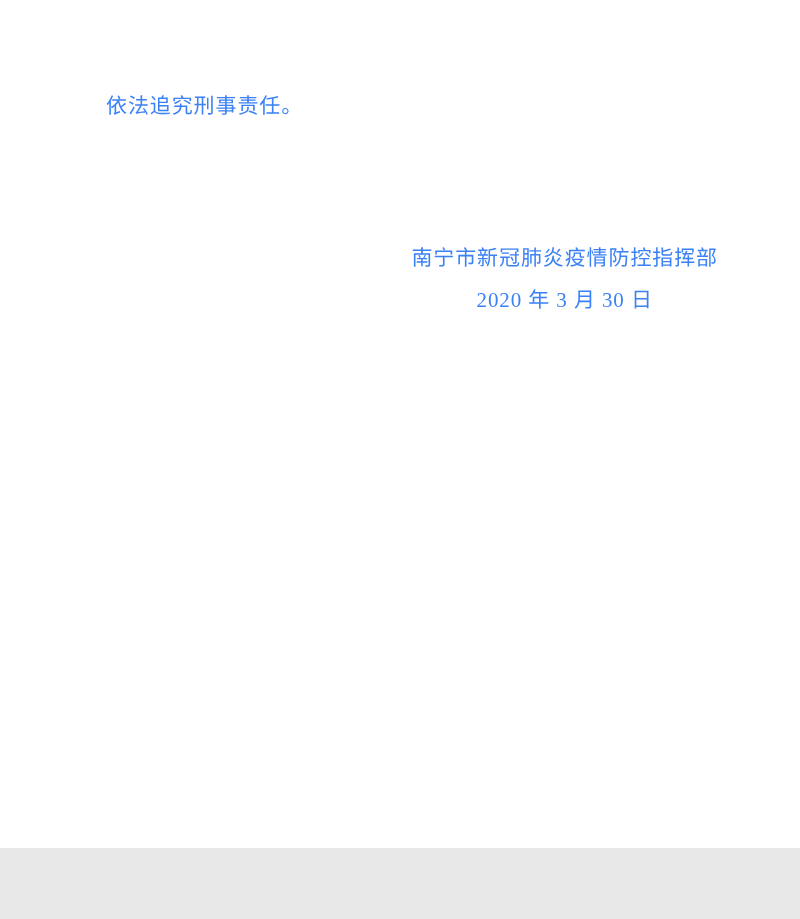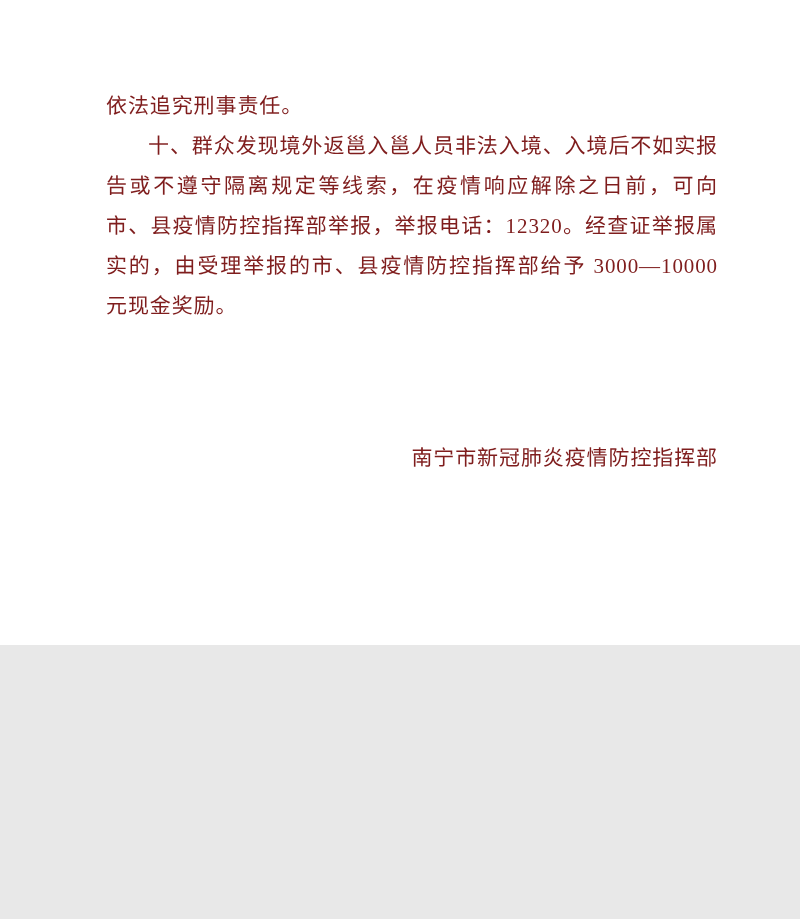--- a/index.html
+++ b/index.html
@@ -3,25 +3,25 @@
 <meta charset="utf-8">
 <style>
   html, body {
     margin: 0;
     padding: 0;
     background: #e8e8e8;
   }
   .page {
     position: relative;
     width: 800px;
-    height: 645px;
+    height: 848px;
     margin: 0 auto;
     background: #ffffff;
     font-family: "Liberation Serif", "DejaVu Serif", serif;
-    color: #7f1d1d;
+    color: #3b82f6;
     overflow: hidden;
   }
   .doc-body {
     position: absolute;
     left: 106px;
     top: 86px;
     width: 612px;
     font-size: 21px;
     line-height: 40px;
     letter-spacing: 0.9px;
@@ -56,19 +56,19 @@
     letter-spacing: 0.9px;
     white-space: nowrap;
   }
 </style>
 </head>
 <body>
 
 <div class="page">
   <div class="doc-body">
     <p>依法追究刑事责任。</p>
-    <p class="indent">十、群众发现境外返邕入邕人员非法入境、入境后不如实报告或不遵守隔离规定等线索，在疫情响应解除之日前，可向市、县疫情防控指挥部举报，举报电话：12320。经查证举报属实的，由受理举报的市、县疫情防控指挥部给予 3000—10000 元现金奖励。</p>
 
     <div class="signature-block">
       <div class="signature-line">南宁市新冠肺炎疫情防控指挥部</div>
+      <div class="date-line">2020 年 3 月 30 日</div>
     </div>
   </div>
 </div>
 
 </body></html>

